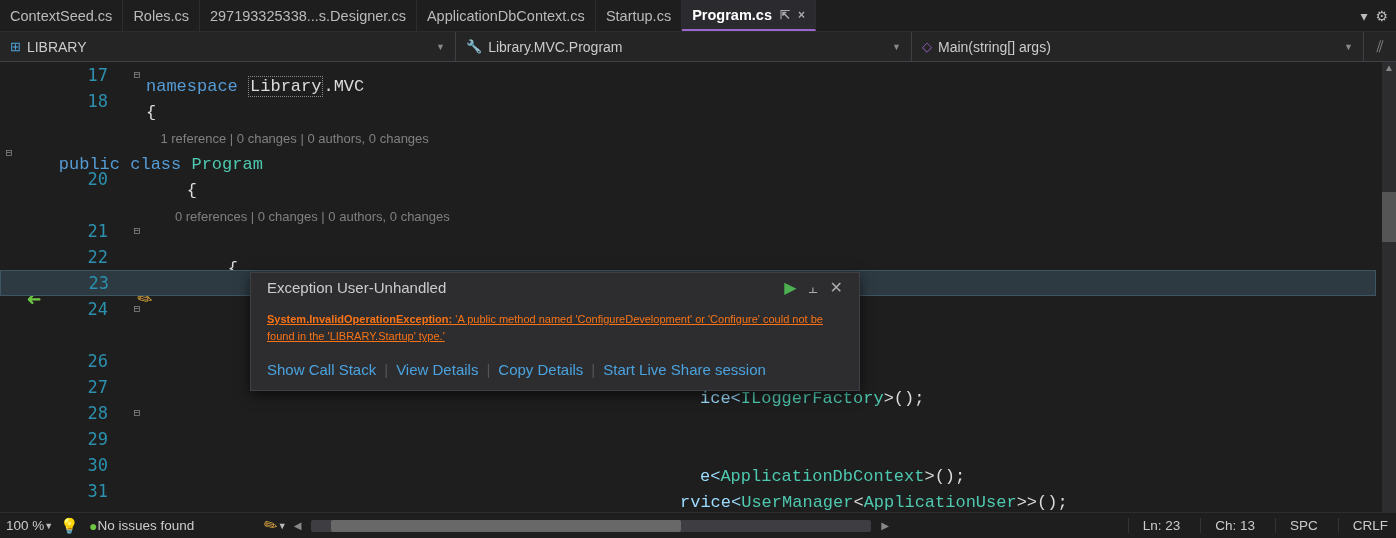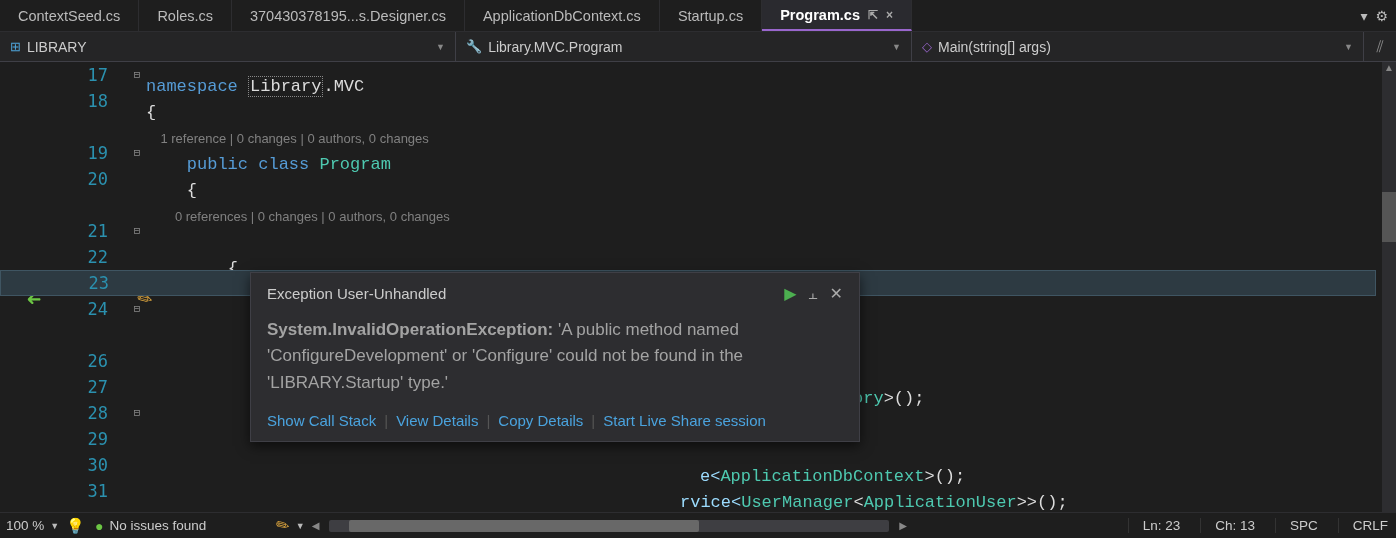--- a/index.html
+++ b/index.html
@@ -15,21 +15,21 @@
   }
   
   .tab-strip {
     display: flex;
     height: 32px;
     background: #1e1e1e;
     border-bottom: 1px solid #2d2d30;
     align-items: stretch;
   }
   .tab {
-    padding: 0 18px;
+    padding: 0 10px;
     display: flex;
     align-items: center;
     color: #bbb;
     font-size: 14.5px;
     position: relative;
     cursor: pointer;
     border-right: 1px solid #2d2d30;
     white-space: nowrap;
   }
   .tab.active {
@@ -176,40 +176,41 @@
   
   .exception {
     position: absolute;
     left: 250px;
     top: 272px;
     width: 610px;
     background: #2d2d30;
     border: 1px solid #3f3f46;
     box-shadow: 0 4px 12px rgba(0,0,0,.6);
     z-index: 10;
-    padding: 11px 16px 12px 16px;
+    padding: 5px 16px 12px 16px;
   }
   .exception-hdr {
     display: flex;
     align-items: center;
     color: #ccc;
     font-size: 15px;
     margin-bottom: 14px;
   }
   .exception-hdr .tools {
     margin-left: auto;
     display: flex;
     gap: 12px;
     align-items: center;
   }
   .play-btn { color: #4caf50; font-size: 16px; }
   .exception-body {
-    color: #a3a3a3;
-    font-size: 17px;
+    color: #f97316;
+    font-size: 11px;
     line-height: 1.55;
+    text-decoration: underline;
   }
   .exception-links {
     display: flex;
     gap: 0;
     margin-top: 16px;
     font-size: 15px;
     color: #4aa3de;
     flex-wrap: wrap;
   }
   .exception-links a {
@@ -222,21 +223,21 @@
     display: flex;
     height: 26px;
     background: #1e1e1e;
     border-top: 1px solid #2d2d30;
     align-items: center;
     font-size: 13.5px;
     color: #ccc;
     padding: 0 6px;
     gap: 10px;
   }
-  .status-bar .seg { display: flex; align-items: center; gap: 6px; }
+  .status-bar .seg { display: flex; align-items: center; }
   .ok-dot { color: #6cc644; font-size: 14px; }
   .sel { color: #bbb; width:6px; font-size:9px; }
   .spacer { flex: 1; }
   .h-scroll {
     height: 12px;
     background: #3e3e42;
     width: 560px;
     border-radius: 2px;
     position: relative;
   }
@@ -280,21 +281,21 @@
 <body>
 
 <div class="tab-strip">
   <div class="tab">
       <span>ContextSeed.cs</span>
     </div>
   <div class="tab">
       <span>Roles.cs</span>
     </div>
   <div class="tab">
-      <span>370430378195...s.Designer.cs</span>
+      <span>297193325338...s.Designer.cs</span>
     </div>
   <div class="tab">
       <span>ApplicationDbContext.cs</span>
     </div>
   <div class="tab">
       <span>Startup.cs</span>
     </div>
   <div class="tab active">
     <span>Program.cs</span>
     <span class="pin">⇱</span>
@@ -346,21 +347,20 @@
         <span class="code-text punct">{</span>
       </div>
 
     <div class="line">
         <span class="ln-num"></span>
         <span class="fold"></span>
         <span class="code-text codelens">    <span>1 reference | 0 changes | 0 authors, 0 changes</span></span>
       </div>
 
     <div class="line">
-        <span class="ln-num">19</span>
         <span class="fold">⊟</span>
         <span class="code-text">    <span class="kw">public class </span><span class="type">Program</span></span>
       </div>
 
     <div class="line">
         <span class="ln-num">20</span>
         <span class="fold"></span>
         <span class="code-text punct">    <span>{</span></span>
       </div>
 

